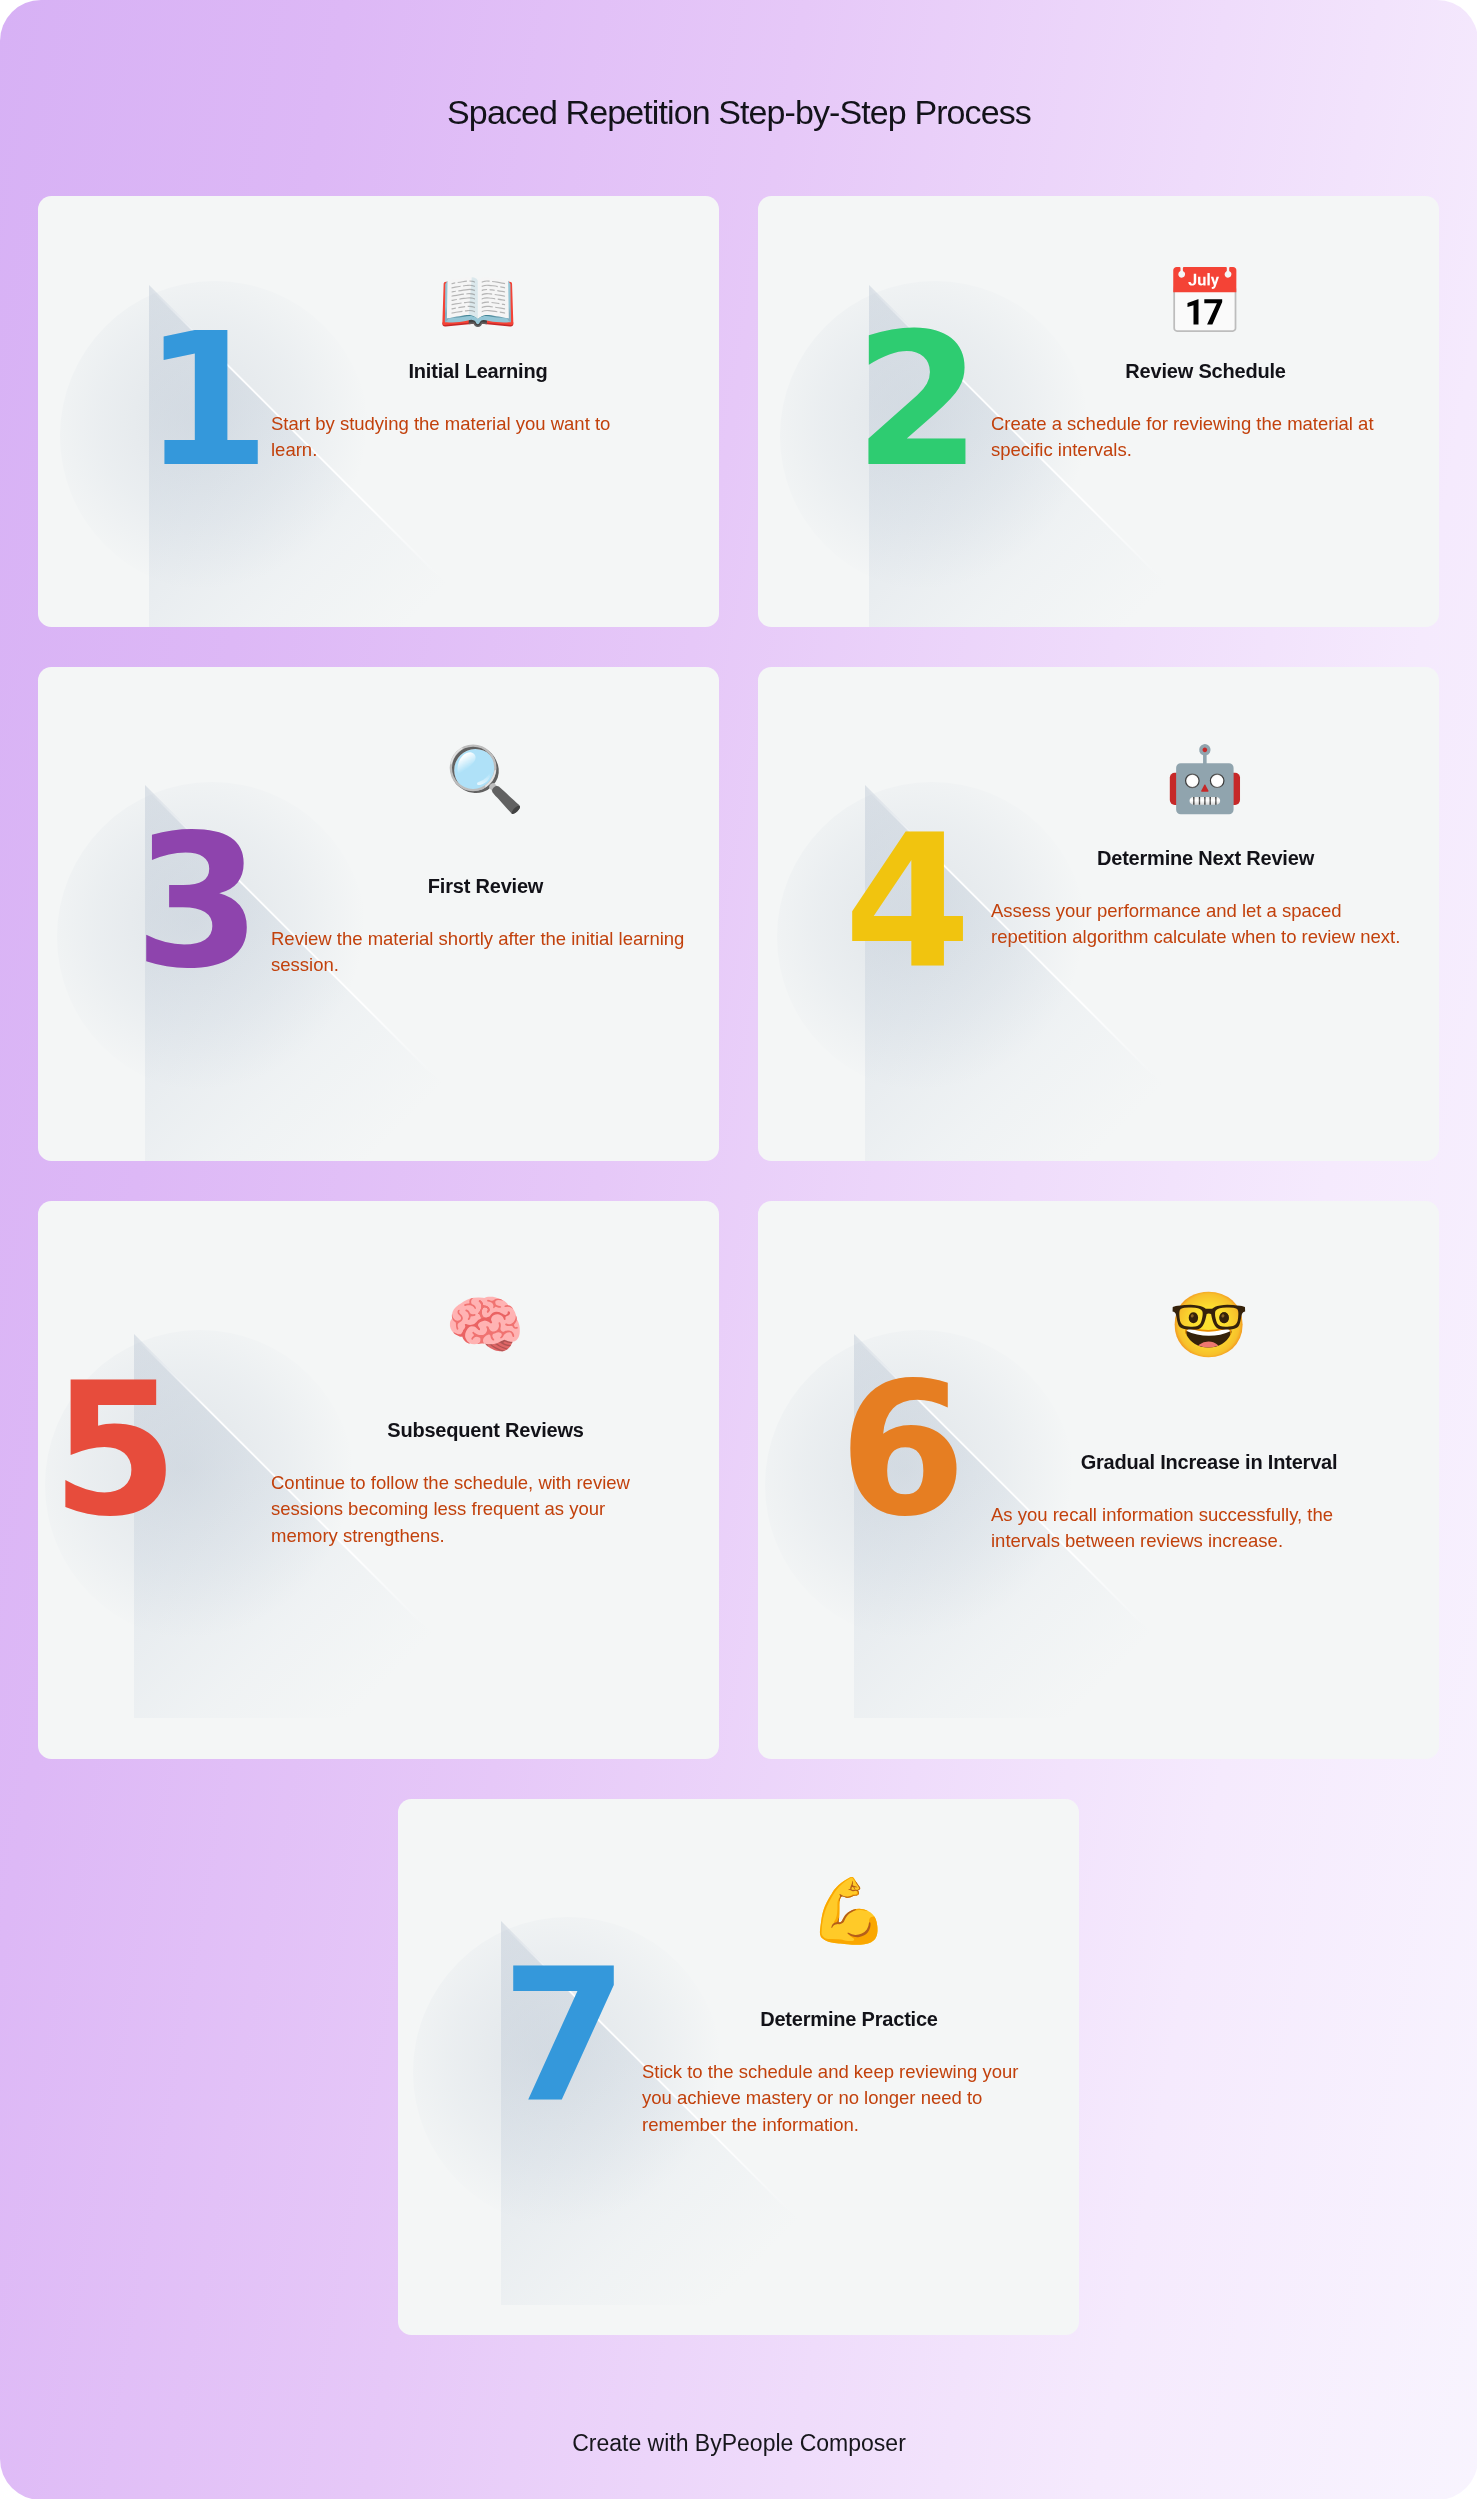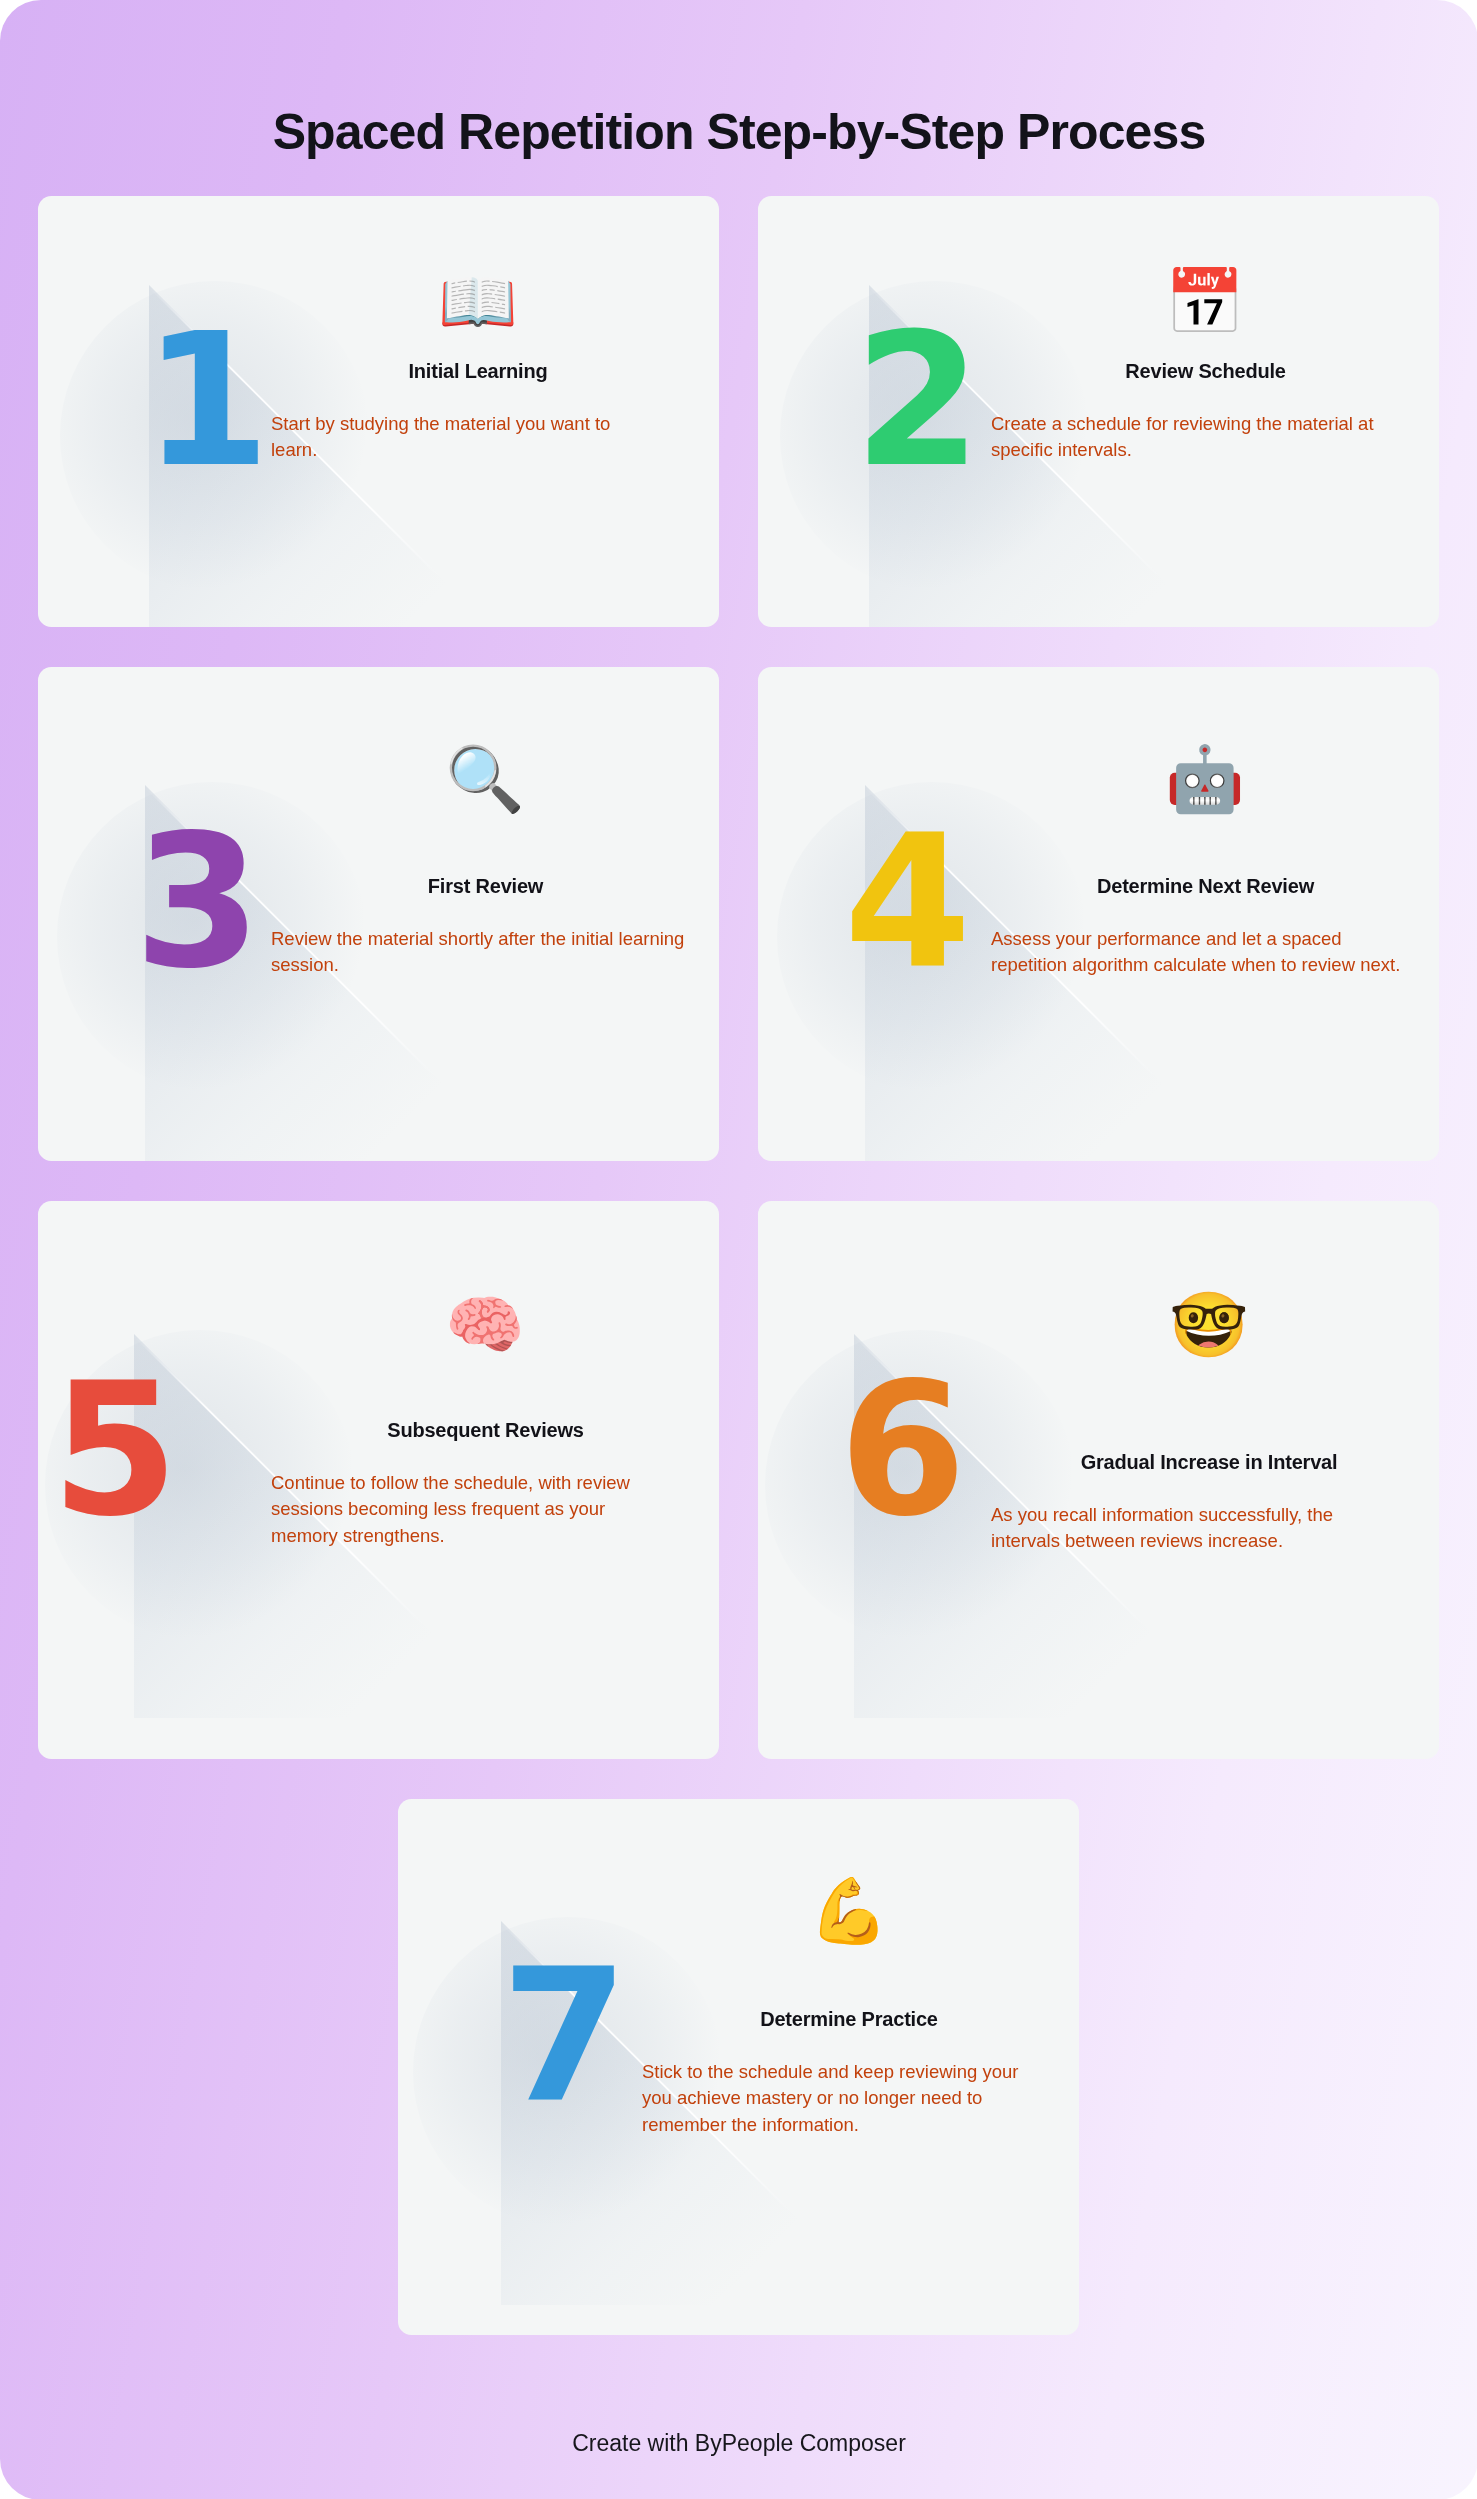--- a/index.html
+++ b/index.html
@@ -18,23 +18,23 @@
     font-family: "Liberation Sans", "DejaVu Sans", sans-serif;
   }
 
   
   .poster-title {
     position: absolute;
     left: 0;
     top: 71px;
     width: 1478px;
     text-align: center;
-    font-size: 50px;
+    font-size: 34px;
     line-height: 1.1;
-    font-weight: 700;
+    font-weight: 400;
     letter-spacing: -0.9px;
     color: #13131a;
   }
 
   
   .cards {
     position: absolute;
     left: 38px;
     top: 196px;
     width: 1401px;
@@ -200,21 +200,21 @@
 
     <div class="card h-b">
       <div class="numeral-wrap">
         <div class="numeral-glow" style="left:18.5px; top:115px;"></div>
         <div class="numeral-shadow" style="left:107px; top:118px;"></div>
         <div class="numeral-highlight" style="left:107px; top:118px;"></div>
         <div class="numeral" style="left:86px; top:160px; color:#F1C40F;">4</div>
       </div>
       <div class="card-body" style="left:233px; top:80px; width:429px;">
         <div class="card-emoji">🤖</div>
-        <div class="card-title" style="margin-top:64px;">Determine Next Review</div>
+        <div class="card-title" style="margin-top:36px;">Determine Next Review</div>
         <div class="card-desc" style="width:414px;">Assess your performance and let a spaced repetition algorithm calculate when to review next.</div>
       </div>
     </div>
 
     <div class="card h-c">
       <div class="numeral-wrap">
         <div class="numeral-glow" style="left:7.4px; top:129px;"></div>
         <div class="numeral-shadow" style="left:96px; top:133px;"></div>
         <div class="numeral-highlight" style="left:96px; top:133px;"></div>
         <div class="numeral" style="left:13.3px; top:174px; color:#E74C3C;">5</div>

